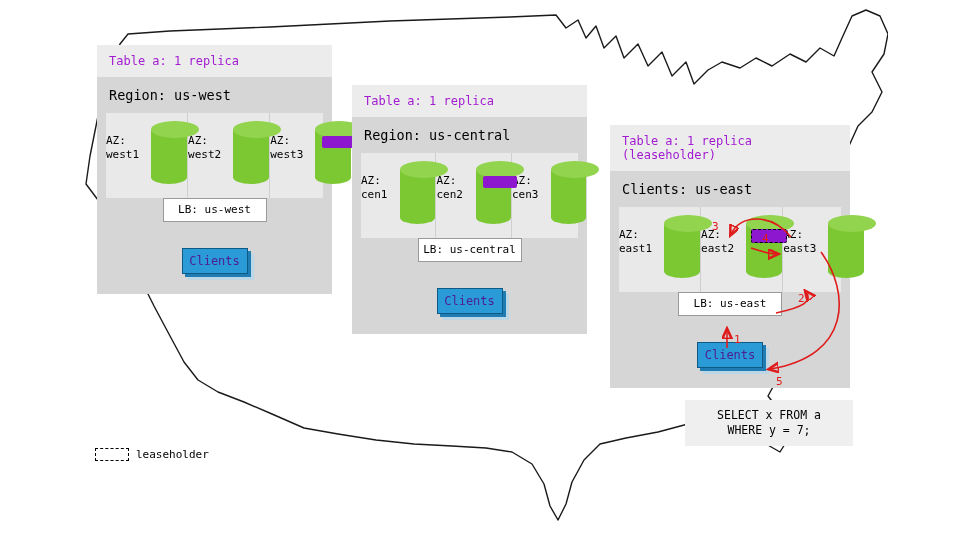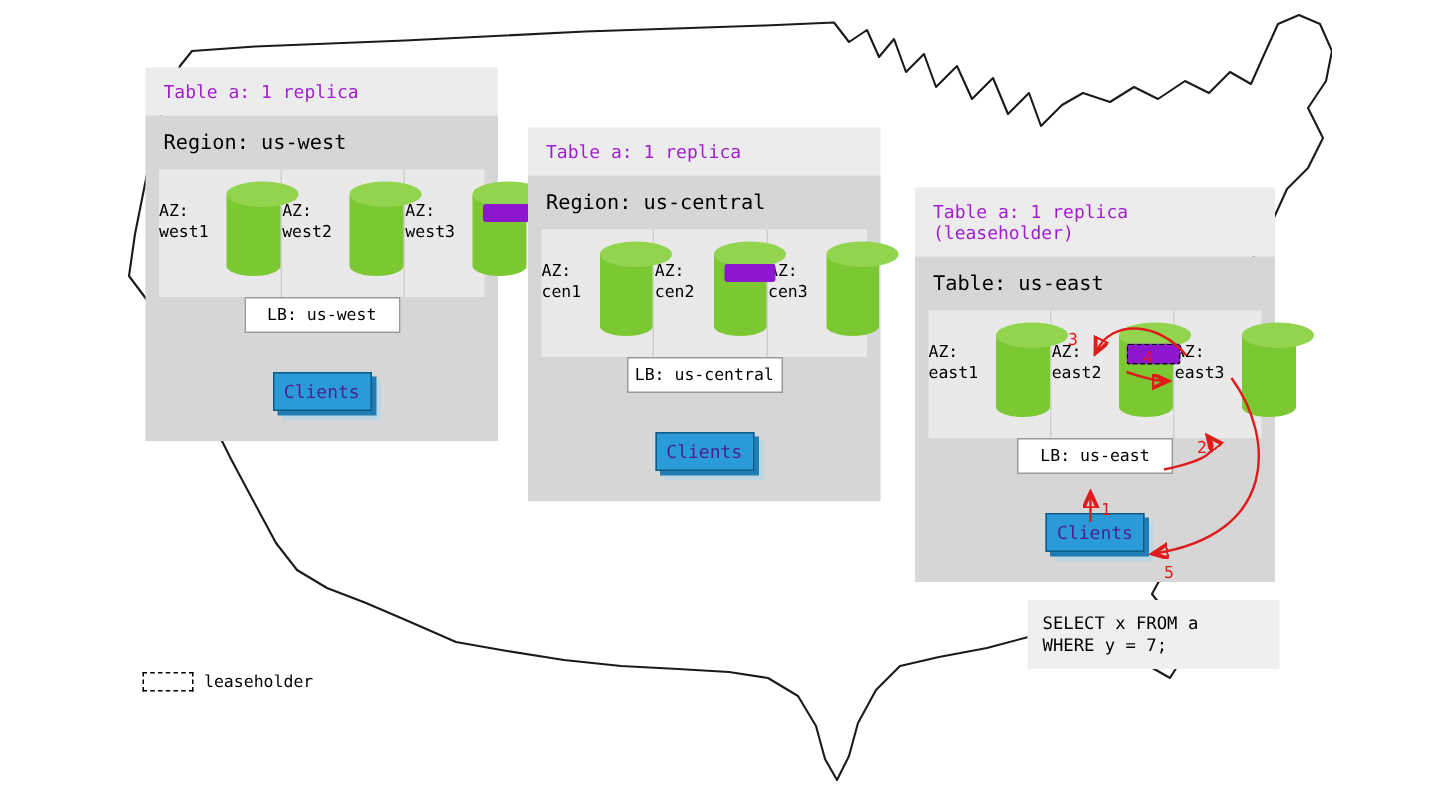--- a/index.html
+++ b/index.html
@@ -31,21 +31,21 @@
   .replica.leaseholder{width:34px;height:12px;border:1.6px dashed #000;top:5px;left:5px;}
   
   .lb-box{width:104px;margin:0 auto;background:#fff;border:1px solid #9a9a9a;
        font-size:11px;line-height:14px;text-align:center;padding:4px 0;box-sizing:border-box;}
   
   .clients{width:64px;margin:26px auto 0 auto;background:#2b9bd7;border:1px solid #0e5a85;
        color:#4c1d95;font-size:12px;line-height:14px;text-align:center;padding:5px 0;
        box-shadow:3px 3px 0 0 #1f7db3,6px 6px 0 0 #bcd6e6;position:relative;}
   
   .note{position:absolute;left:685px;top:400px;width:168px;background:#efefef;z-index:2;
-       padding:8px 10px;font-size:11.5px;line-height:15px;color:#000;box-sizing:border-box;}
+       padding:8px 10px;font-size:11.5px;line-height:15px;color:#000;box-sizing:border-box;text-align:center;}
   
   .legend{position:absolute;left:95px;top:448px;z-index:2;display:flex;align-items:center;}
   .legend-swatch{width:32px;height:11px;background:#fff;border:1.6px dashed #000;margin-right:7px;}
   .legend-label{font-size:11px;color:#000;}
   
   #arrows{position:absolute;left:0;top:0;z-index:3;pointer-events:none;}
   #arrows path{fill:none;stroke:#e01b1b;stroke-width:1.6;}
   .alabel{position:absolute;z-index:4;color:#e01b1b;font-size:11px;line-height:11px;}
   .alabel-1{left:734px;top:334px;}
   .alabel-2{left:798px;top:293px;}
@@ -119,21 +119,21 @@
         </div>
       </div>
       <div class="lb-box">LB: us-central</div>
       <div class="clients">Clients</div>
     </div>
   </div>
 
   <div class="panel panel-east">
     <div class="panel-header">Table a: 1 replica (leaseholder)</div>
     <div class="panel-body">
-      <div class="region-title">Table: us-east</div>
+      <div class="region-title">Clients: us-east</div>
       <div class="az-row">
         <div class="az-col">
           <div class="az-label">AZ: east1</div>
           <div class="cyl"></div>
         </div>
         <div class="az-col">
           <div class="az-label">AZ: east2</div>
           <div class="cyl">
             <div class="replica leaseholder"></div>
           </div>

